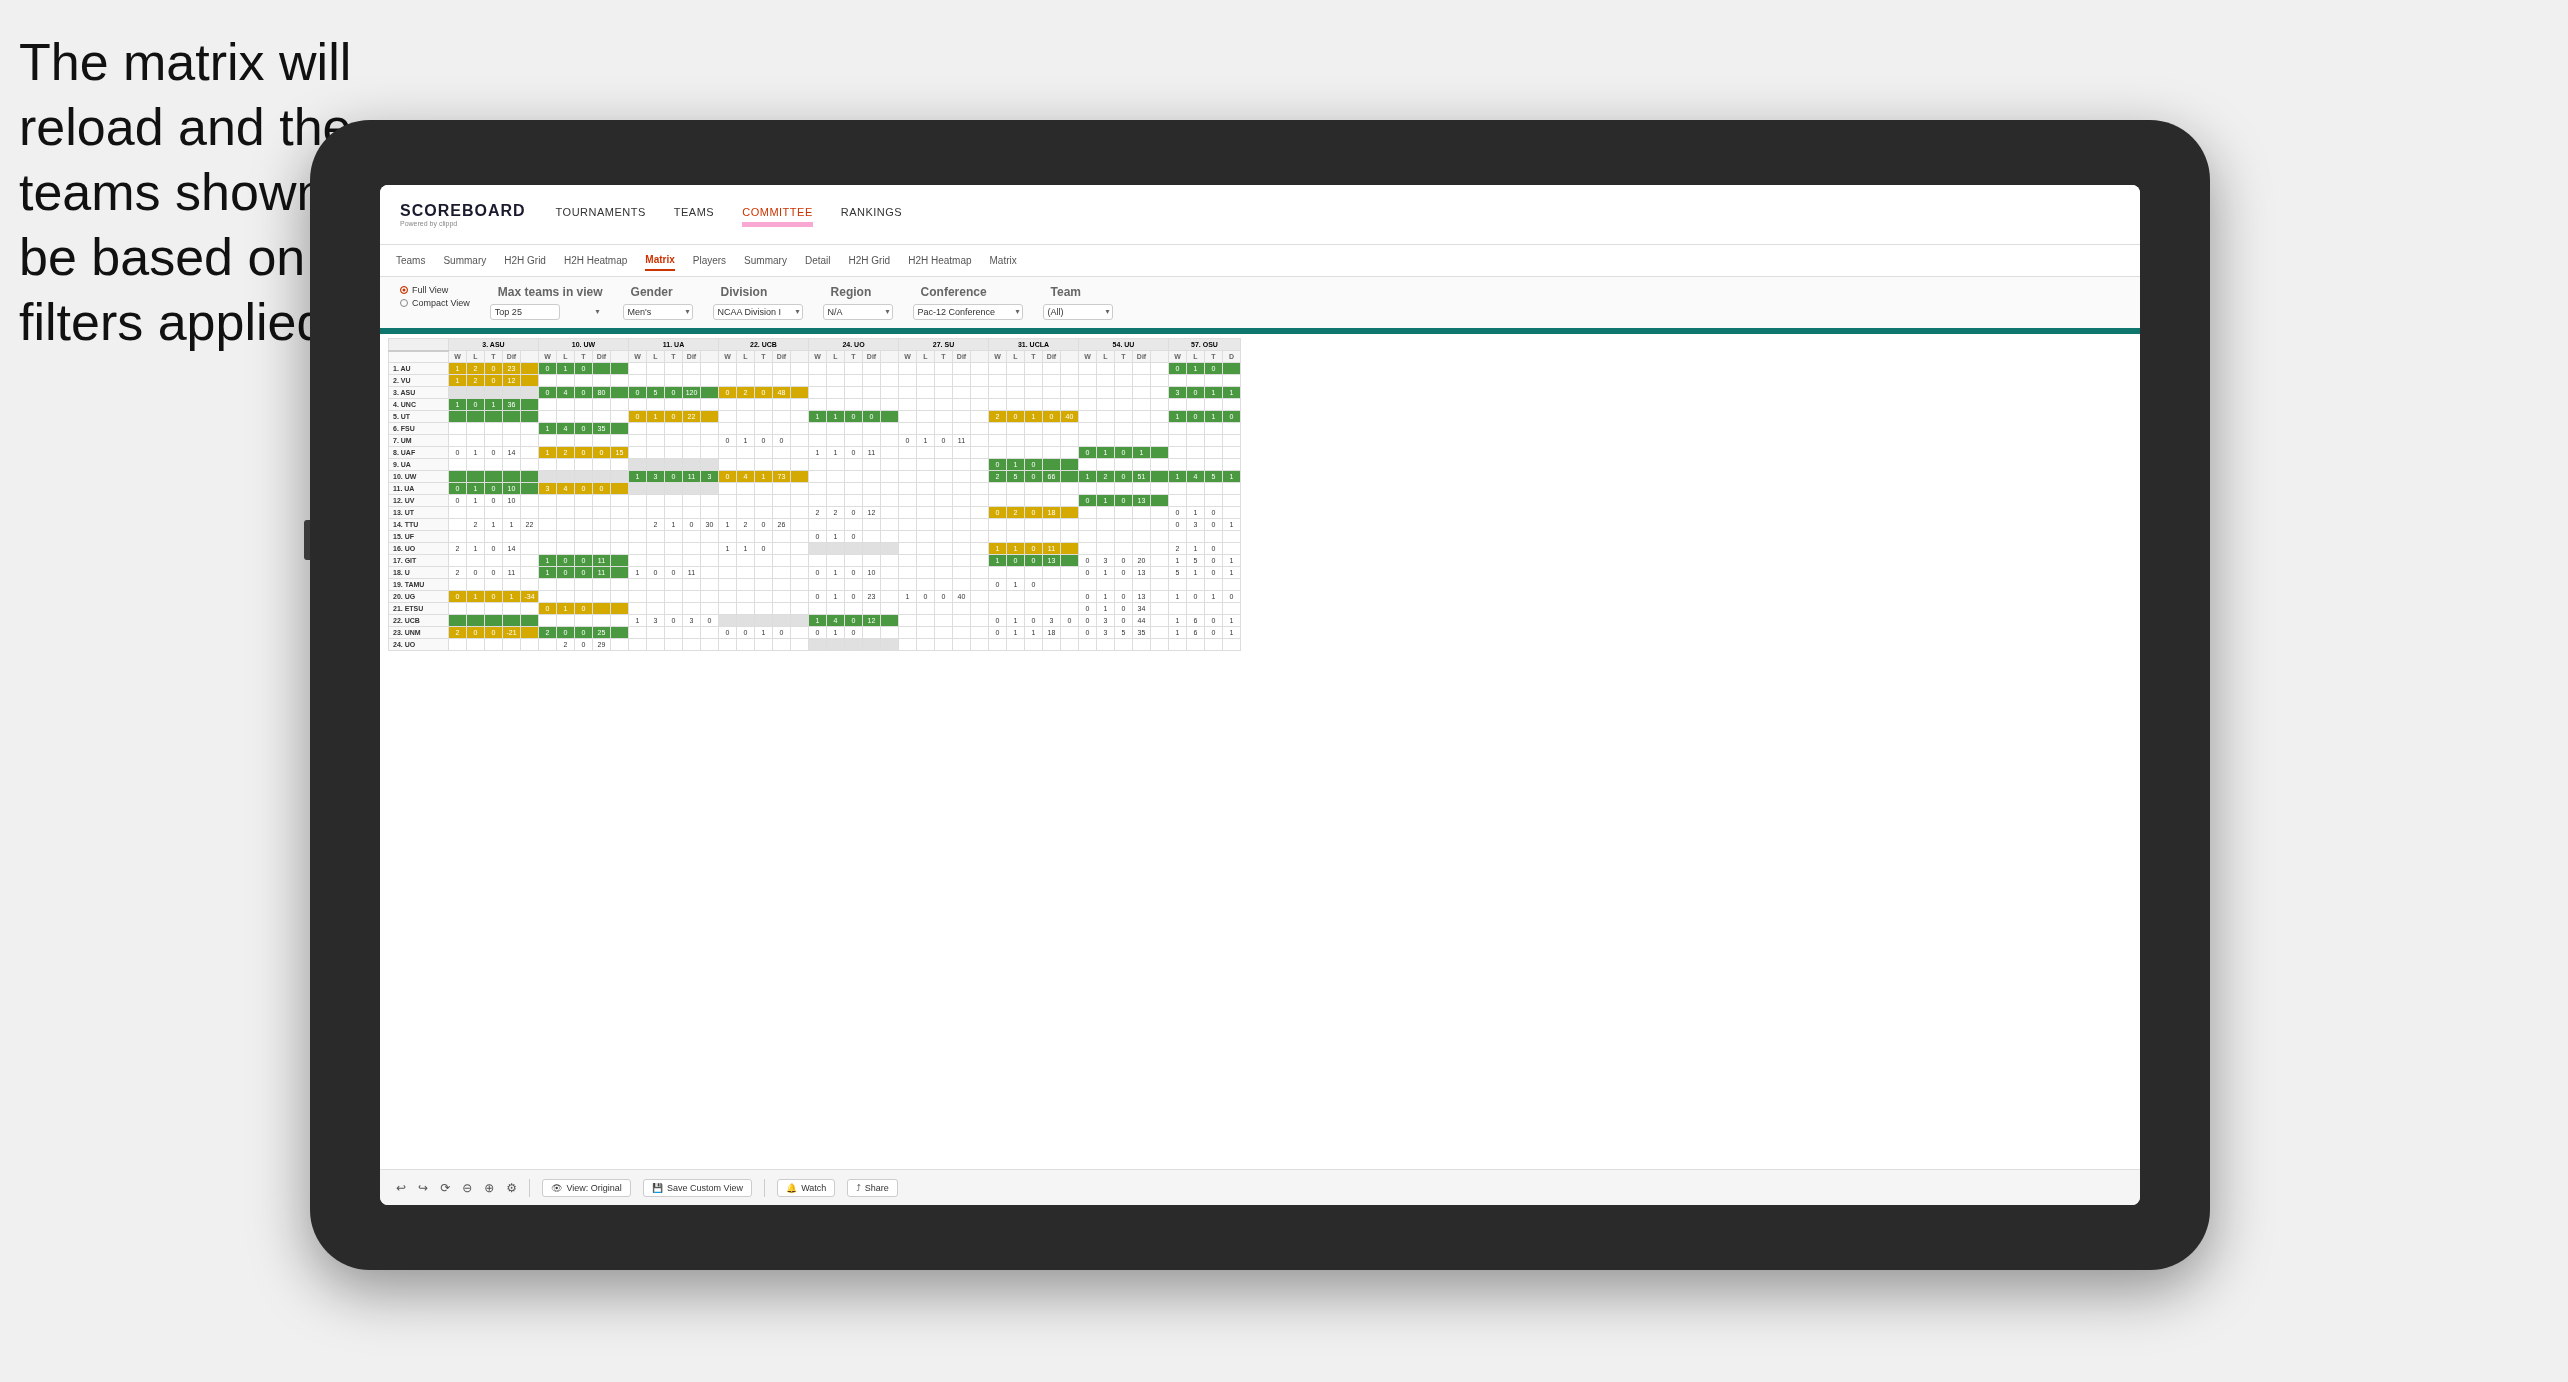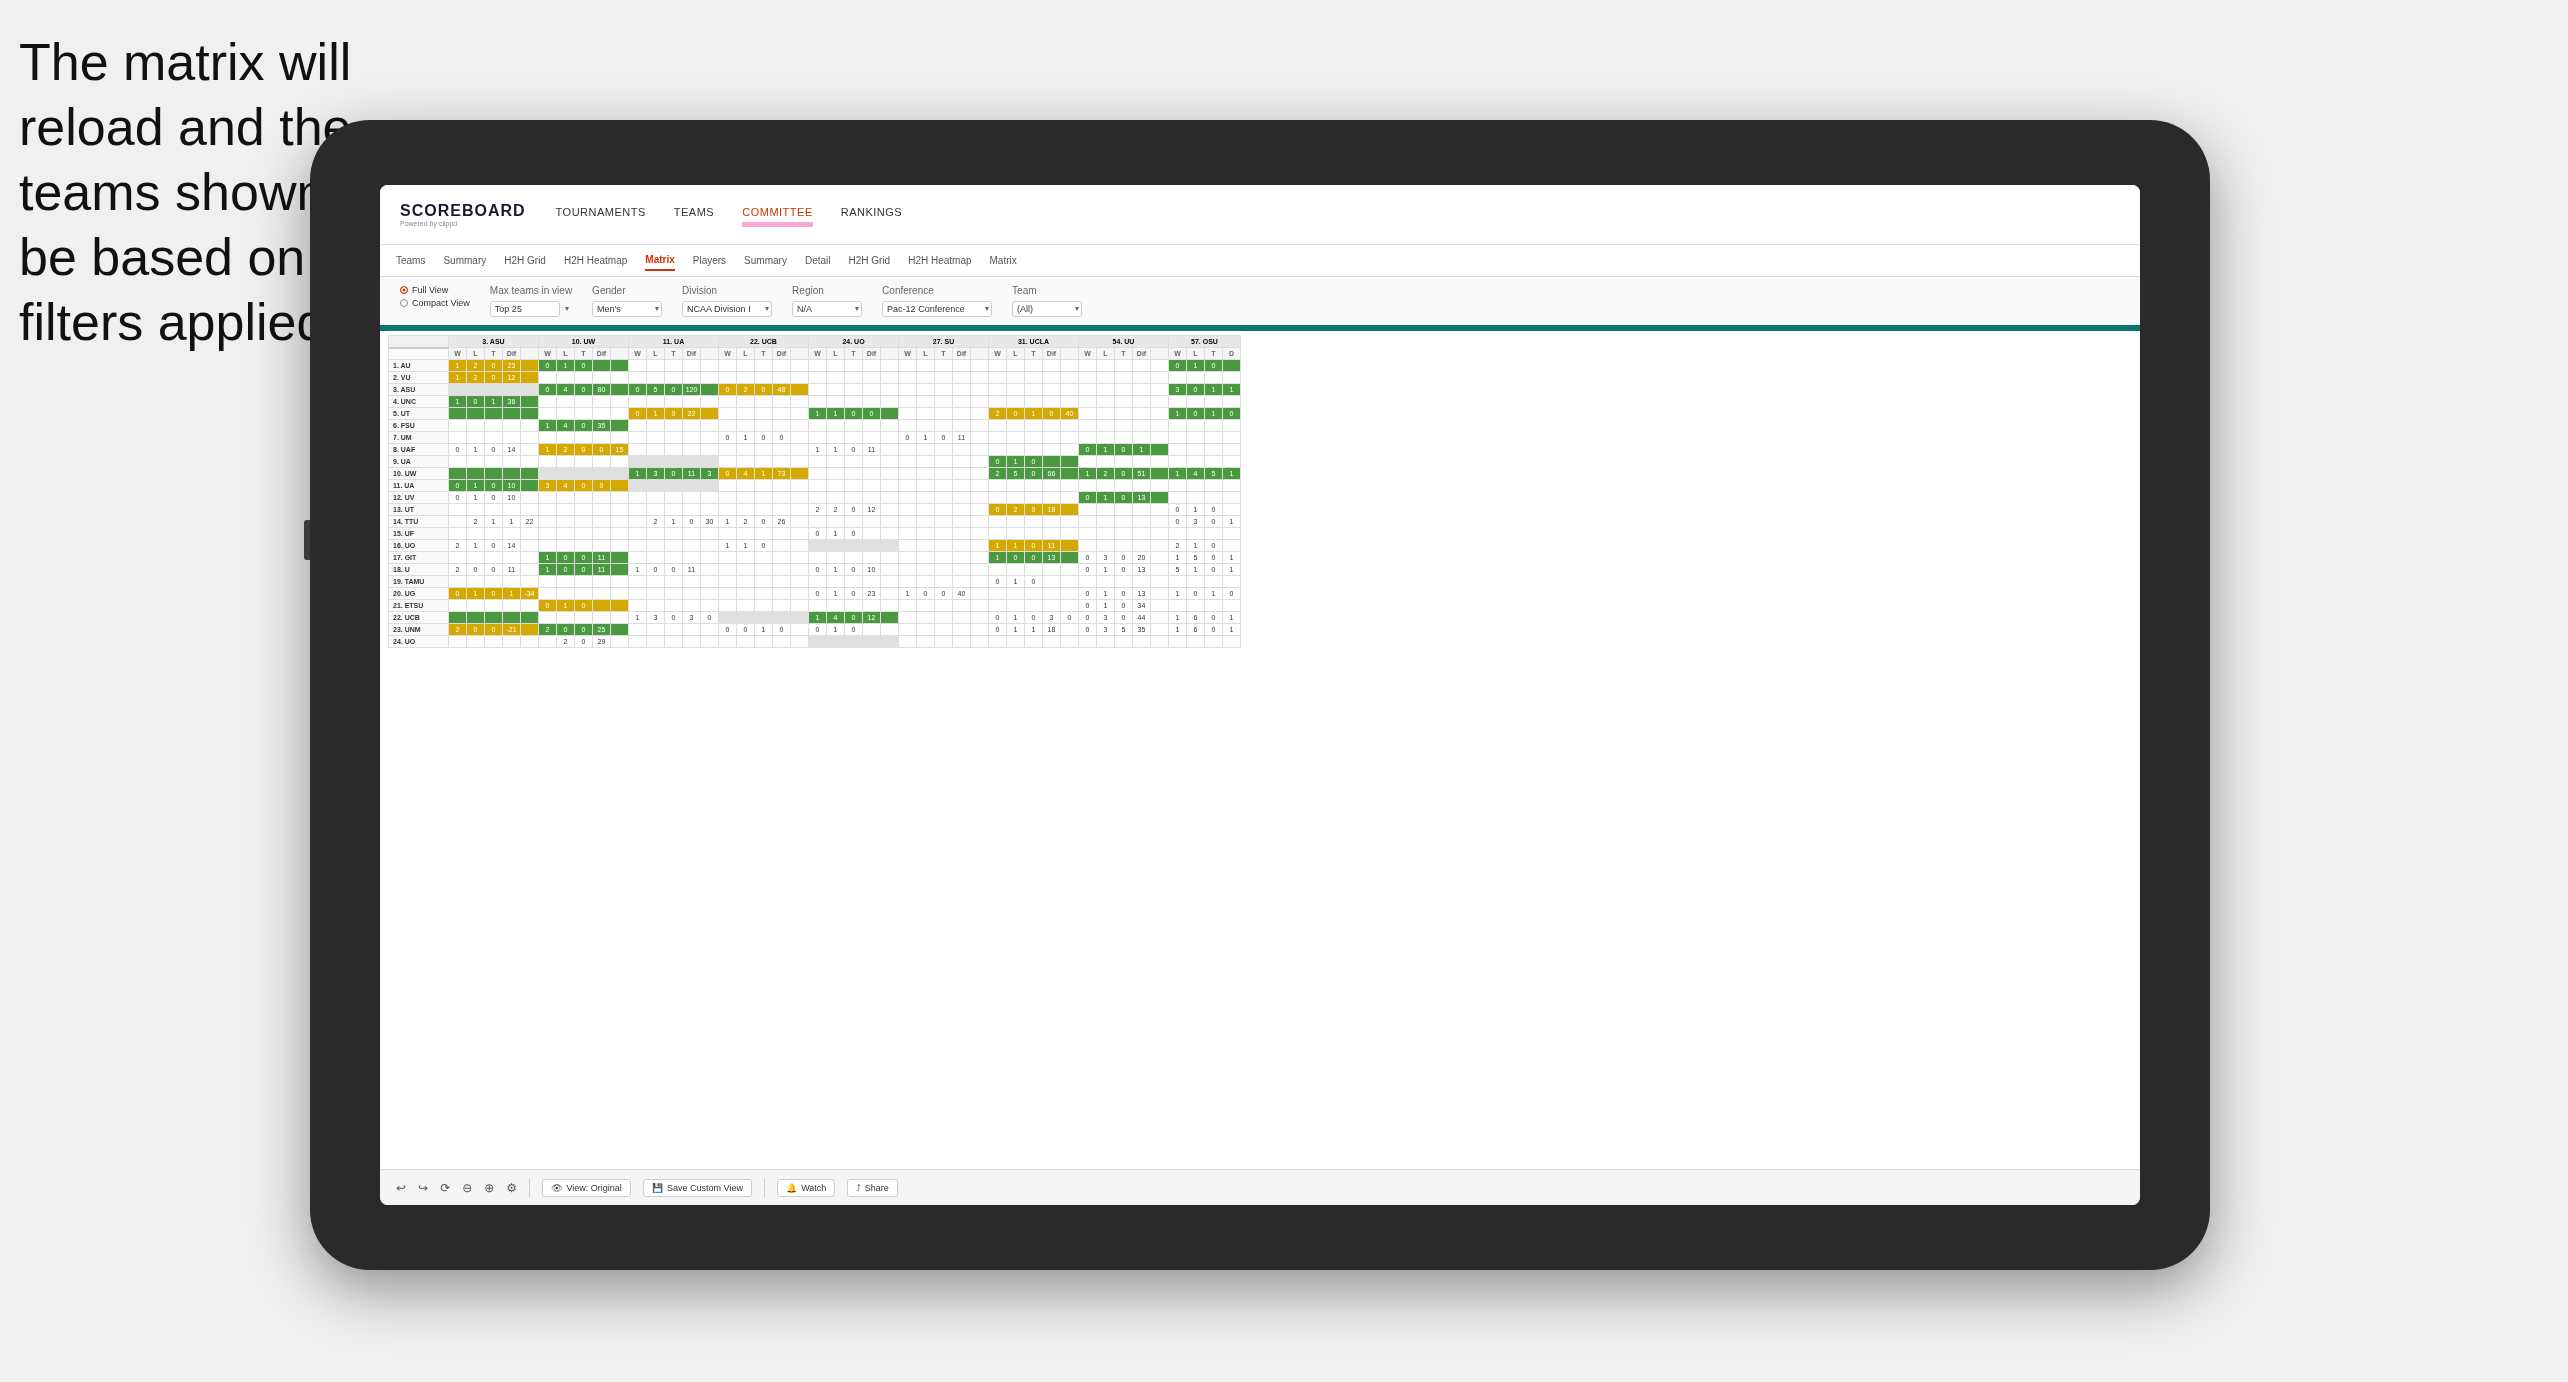--- a/index.html
+++ b/index.html
@@ -159,23 +159,24 @@
       box-shadow: inset 0 0 0 1.5px #fff;
     }
 
     .filter-group {
       display: flex;
       flex-direction: column;
       gap: 2px;
     }
 
     .filter-label {
-      font-size: 10px;
+      font-size: 12px;
       color: #666;
-      font-weight: 400;
+      font-weight: 700;
+      margin-left: 8px;
     }
 
     .filter-select {
       font-size: 9px;
       border: 1px solid #ccc;
       padding: 2px 14px 2px 4px;
       border-radius: 3px;
       background: #fff;
       min-width: 70px;
       color: #333;

